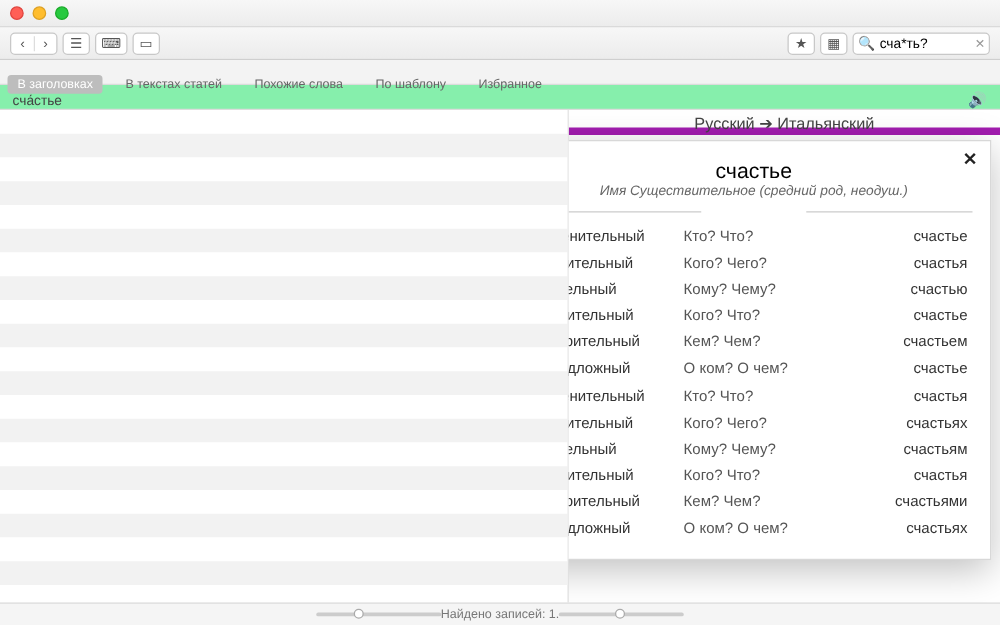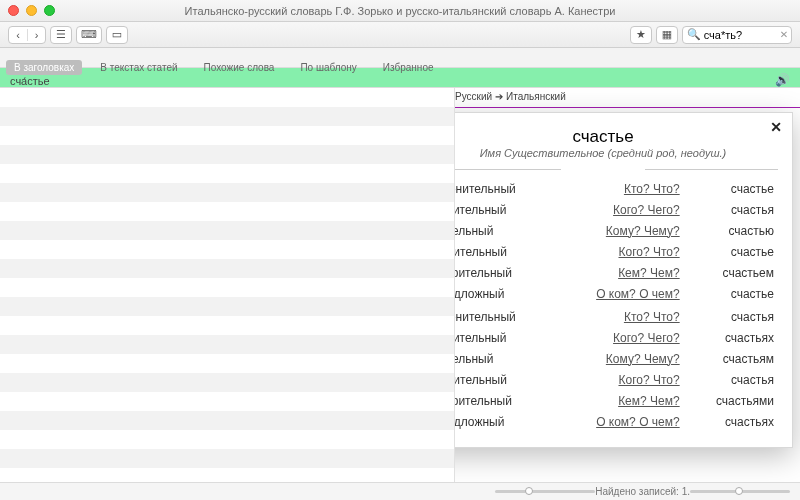--- a/index.html
+++ b/index.html
@@ -25,54 +25,53 @@
   .tab { font-size:10px; color:#666; padding:2px 8px; border-radius:3px;margin-top:20px;}
   .tab.active{ background:#bdbdbd; color:#fff;}
   .sidetitle { height:20px; display:flex; align-items:flex-end; justify-content:space-between; padding:0 10px; border-bottom:1px solid #dcdcdc; background:#86efac;}
   .sidetitle .word{font-size:11px;color:#444;}
   .sidetitle .snd{font-size:12px;color:#555;}
   .content { display:flex; height:calc(500px - 22px - 26px - 20px - 20px - 18px); }
   .sidebar { width:455px; overflow:hidden; border-right:1px solid #e0e0e0;}
   .sidebar .row{height:19px;background:#fff;}
   .sidebar .row.alt{background:#f2f2f2;}
   .main { flex:1; position:relative; overflow:hidden; }
-  .langhdr { height:20px; font-size:10px; color:#444; border-bottom:1px solid #a21caf; padding-top:3px;}
+  .langhdr { height:20px; text-align:center; font-size:13px; color:#444; border-bottom:6px solid #a21caf; padding-top:3px;}
   .entry { padding:4px 12px; font-size:12px; color:#333; }
   .entry .hw { font-weight:600; color:#222;}
   .entry .sense { color:#1a63b0; font-size:11.5px; }
   .tri { color:#1a63b0; font-size:10px; margin-right:4px;}
   .entry .line{ padding:1px 0;}
   .entry .dia{ color:#7d3fbb; }
   .popup { position:absolute; top:24px; left:-42px; width:380px; background:#fff; border:1px solid #d8d8d8; box-shadow:0 8px 28px rgba(0,0,0,0.25); padding:8px 14px 14px 14px; font-size:12px; }
   .popup .close{ position:absolute; top:6px; right:10px; font-size:14px; font-weight:bold; color:#222;}
   .popup h2{ text-align:center; font-size:17px; font-weight:400; margin-top:6px;}
   .popup .pos{ text-align:center; font-style:italic; color:#666; font-size:11px; margin-bottom:4px;}
   .sect { font-size:11px; color:#555; position:relative; margin:2px 0;}
   .sect::before,.sect::after{ content:""; position:absolute; top:50%; width:38%; border-top:1px solid #ccc;}
   .sect::before{left:0;} .sect::after{right:0;}
   .dtable { width:100%; font-size:12px; }
   .dtable td{ padding:2.5px 2px; color:#333;}
   .dtable td:nth-child(1){width:33%;}
-  .dtable td:nth-child(2){width:40%;text-align:right;color:#555;text-decoration:underline;}
+  .dtable td:nth-child(2){width:40%;text-align:left;color:#555;}
   .dtable td:nth-child(3){width:27%;text-align:right;}
-  .status { height:18px; background:#f5f5f5; border-top:1px solid #dcdcdc; display:flex; align-items:center; justify-content:flex-end; padding:0 10px; font-size:10px; color:#777;}
+  .status { height:18px; background:#f5f5f5; border-top:1px solid #dcdcdc; display:flex; align-items:center; justify-content:center; padding:0 10px; font-size:10px; color:#777;}
   .slider { width:100px; height:6px; display:flex; align-items:center; gap:2px;}
   .slider .bar{flex:1;height:3px;background:#ccc;border-radius:2px;position:relative;}
   .slider .thumb{position:absolute;left:30%;top:-3px;width:8px;height:8px;border-radius:50%;background:#fff;border:1px solid #aaa;}
 </style>
 </head>
 <body>
 
 <div class="titlebar">
   <div class="traffic">
     <div class="dot red"></div>
     <div class="dot yel"></div>
     <div class="dot grn"></div>
   </div>
-  <div class="title">Итальянско-русский словарь Г.Ф. Зорько и русско-итальянский словарь А. Канестри</div>
   <div style="width:60px"></div>
 </div>
 
 <div class="toolbar">
   <div class="tbtn group">
     <div class="half">‹</div>
     <div class="half">›</div>
   </div>
   <div class="tbtn">☰</div>
   <div class="tbtn">⌨</div>

